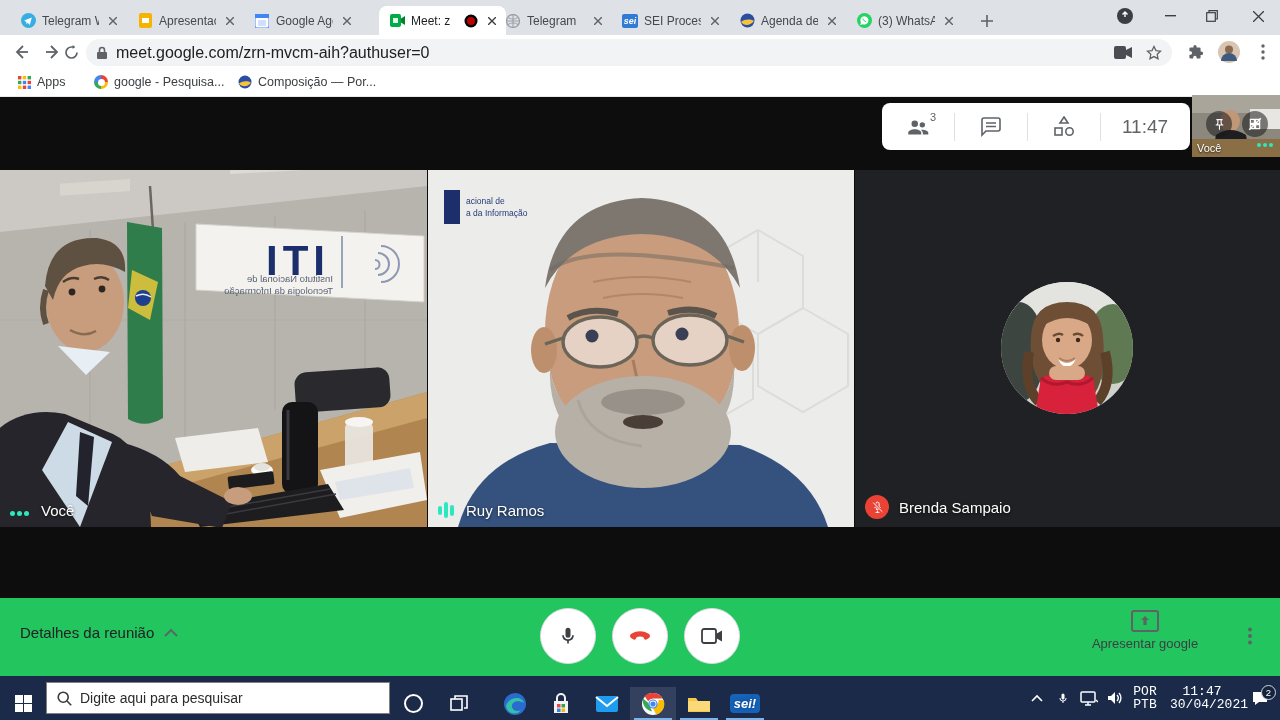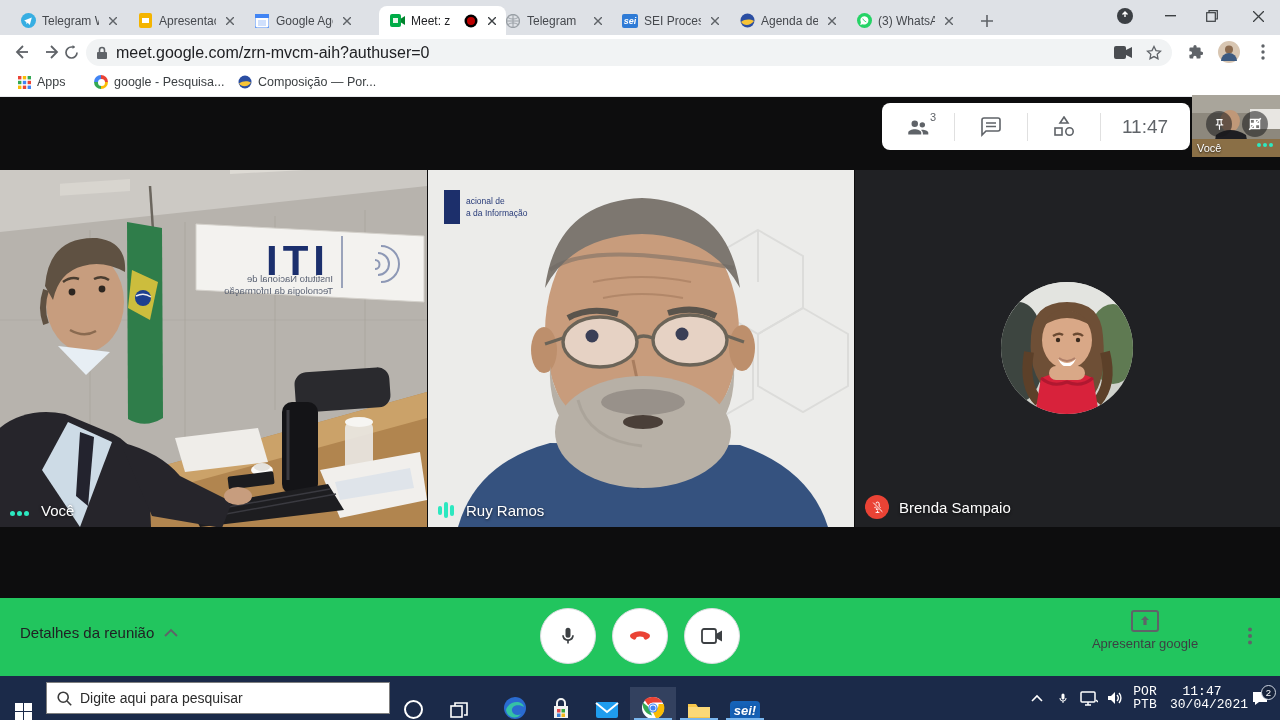--- a/index.html
+++ b/index.html
@@ -53,21 +53,21 @@
   #meet-footer { left:0; top:598px; width:1280px; height:78px; background:#22c55e; }
   #details { left:20px; top:26px; display:flex; align-items:center; gap:10px; font-size:15px; color:#202124; }
   .ctrl { top:10px; width:56px; height:56px; border-radius:50%; background:#fff; border:1px solid #dadce0;
           display:flex; align-items:center; justify-content:center; }
   #present { left:1082px; top:12px; width:126px; text-align:center; font-size:13px; color:#3c4043; }
   #present .pic { margin:0 auto 4px; width:28px; height:22px; border:2px solid #5f6368; border-radius:3px;
                   display:flex; align-items:center; justify-content:center; }
 
   
   #taskbar { left:0; top:676px; width:1280px; height:44px; background:#1b2a49; display:flex; align-items:stretch; }
-  .tb-cell { width:46px; display:flex; align-items:flex-end; justify-content:center; position:relative;margin-top:11px; }
+  .tb-cell { width:46px; display:flex; align-items:center; justify-content:center; position:relative;margin-top:11px; }
   .tb-cell.active { background:#33415f; }
   .tb-cell .runline { position:absolute; left:4px; right:4px; bottom:0; height:2px; background:#7ab6ee; }
   #tb-search { width:344px; margin:6px 0; background:#fff; border:1px solid #7f7f7f; display:flex; align-items:center; gap:8px; padding:0 10px; }
   #tb-search input { border:0; outline:0; font-size:14px; color:#15803d; width:100%; background:transparent; font-family:"Liberation Sans",sans-serif; }
   #tb-search input::placeholder { color:#2b2b2b; }
   #tray { margin-left:auto; display:flex; align-items:center; }
   .tray-ic { width:26px; display:flex; align-items:center; justify-content:center; }
   .tray-txt { color:#fff; font-size:13px; line-height:13px; text-align:center;font-family:Liberation Mono, monospace; }
   #tb-clock { width:64px; margin:0 6px 0 8px; }
   #tb-notif { width:40px; position:relative; display:flex; align-items:center; justify-content:center; }

